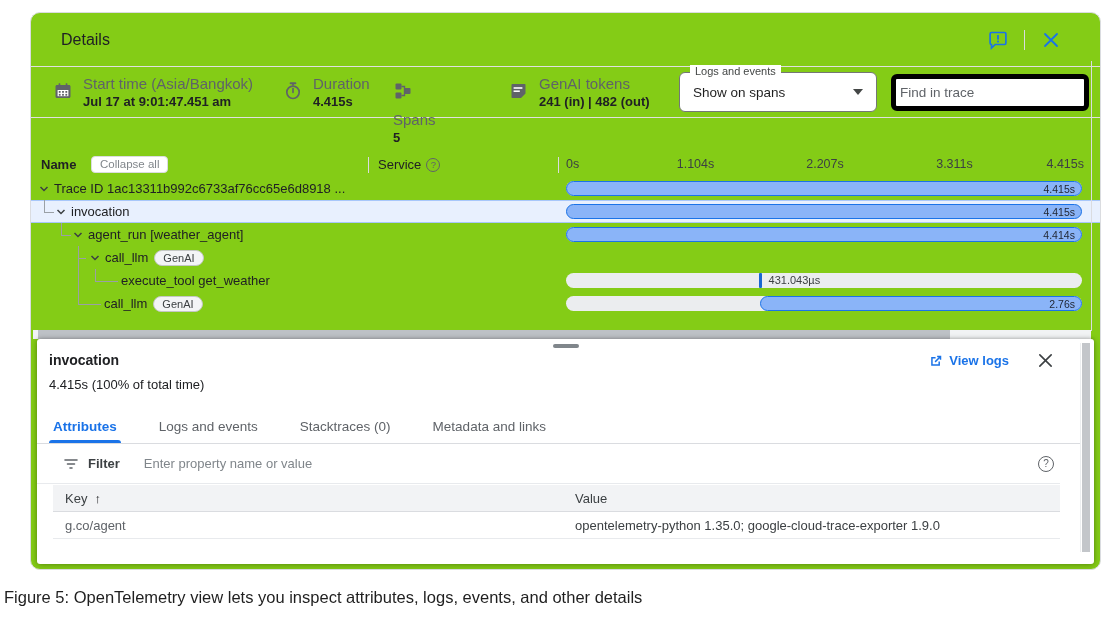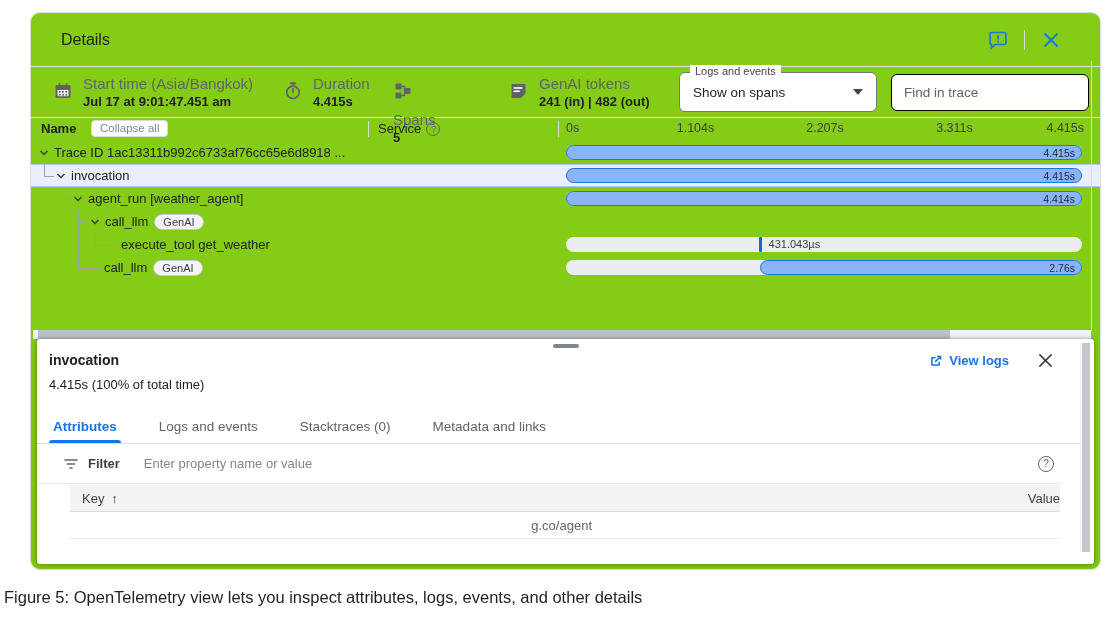--- a/index.html
+++ b/index.html
@@ -33,26 +33,26 @@
   }
   .selectbox .flabel {
     position:absolute; top:-8px; left:10px; background:#fff; padding:0 5px;
     font-size:11px; color:#444746; white-space:nowrap;
   }
   .selectbox .srow { display:flex; align-items:center; justify-content:space-between; height:100%; padding:0 13px; }
   .selectbox .sval { font-size:13.5px; color:#1f1f1f; }
   .caret { width:0; height:0; border-left:5px solid transparent; border-right:5px solid transparent; border-top:6px solid #444746; }
   .findinput {
     position:absolute; left:860px; top:7px; width:198px; height:37px;
-    border:1px solid #000000; border-radius:6px; padding:0 12px;
+    border:5px solid #000000; border-radius:6px; padding:0 4px;
     font-size:13.5px; font-family:"Liberation Sans", sans-serif; color:#202124; outline:none;
   }
   .findinput::placeholder { color:#5f6368; }
   
-  .wf-header { position:relative; height:23px; }
+  .wf-header { position:relative; height:23px;margin-top:36px; }
   .wf-header .nh { position:absolute; left:10px; top:3px; font-size:13px; font-weight:bold; color:#202124; }
   .chip {
     position:absolute; left:60px; top:2px; font-size:11.5px; color:#80868b;
     border:1px solid #dadce0; border-radius:4px; padding:1px 8px 2px; background:#fff; cursor:pointer; white-space:nowrap;
   }
   .wf-header .colline { position:absolute; top:3px; height:16px; width:1px; background:#dadce0; }
   .cl1 { left:337px; } .cl2 { left:527px; }
   .svc { position:absolute; left:347px; top:3px; font-size:13px; color:#202124; display:flex; align-items:center; gap:5px; }
   .qcirc { width:14px; height:14px; border:1.2px solid #5f6368; border-radius:50%; color:#5f6368;
            font-size:9.5px; display:flex; align-items:center; justify-content:center; }
@@ -104,21 +104,21 @@
   .tab.active { color:#1a73e8; font-weight:bold; }
   .tab.active::after { content:""; position:absolute; left:0; right:0; bottom:0; height:3px;
                        background:#1a73e8; border-radius:3px 3px 0 0; }
   .filter-row { position:absolute; top:105px; left:0; right:34px; height:40px; border-bottom:1px solid #e8eaed;
                 display:flex; align-items:center; padding:0 6px 0 26px;justify-content:flex-end; }
   .filter-lbl { font-size:13px; font-weight:bold; color:#3c4043; margin-left:9px; }
   .filter-ph { font-size:13px; color:#80868b; margin-left:24px; }
   .helpcirc { margin-left:auto; width:16px; height:16px; border:1.4px solid #5f6368; border-radius:50%;
               color:#5f6368; font-size:10px; display:flex; align-items:center; justify-content:center; cursor:pointer; }
   .helpcirc::after { content:"?"; }
-  .attr-table { position:absolute; top:146px; left:33px; right:34px; font-size:13px;text-align:right; }
+  .attr-table { position:absolute; top:146px; left:16px; right:34px; font-size:13px; }
   .at-head { display:grid; grid-template-columns:510px 1fr; height:27px; align-items:center;
              background:#f2f3f5; border-bottom:1px solid #dadce0; padding-left:12px; color:#3c4043; }
   .at-key { display:flex; align-items:center; gap:7px; cursor:pointer; }
   .sort-arrow { color:#202124; font-size:13px; }
   .at-row { display:grid; grid-template-columns:510px 1fr; height:27px; align-items:center;
             border-bottom:1px solid #e8eaed; padding-left:12px; }
   .at-row .k { color:#5f6368; } .at-row .v { color:#3c4043; }
   .vscroll { position:absolute; top:4px; bottom:12px; right:5px; width:9px; border-left:1px solid #eceef0; }
   .vthumb { position:absolute; top:0; bottom:0; left:1px; width:8px; background:#c3c6ca; cursor:grab; }
   
@@ -367,20 +367,21 @@
     <div class="attr-table">
       <div class="at-head">
         <span class="at-key">
           <span>Key</span>
           <span class="sort-arrow">↑</span>
         </span>
         <span>Value</span>
       </div>
       <div class="at-row">
         <span class="k">g.co/agent</span>
+        <span class="v">opentelemetry-python 1.35.0; google-cloud-trace-exporter 1.9.0</span>
       </div>
     </div>
     <div class="vscroll">
       <div class="vthumb"></div>
     </div>
   </div>
 </div>
 
 <div class="caption">Figure 5: OpenTelemetry view lets you inspect attributes, logs, events, and other details</div>
 

